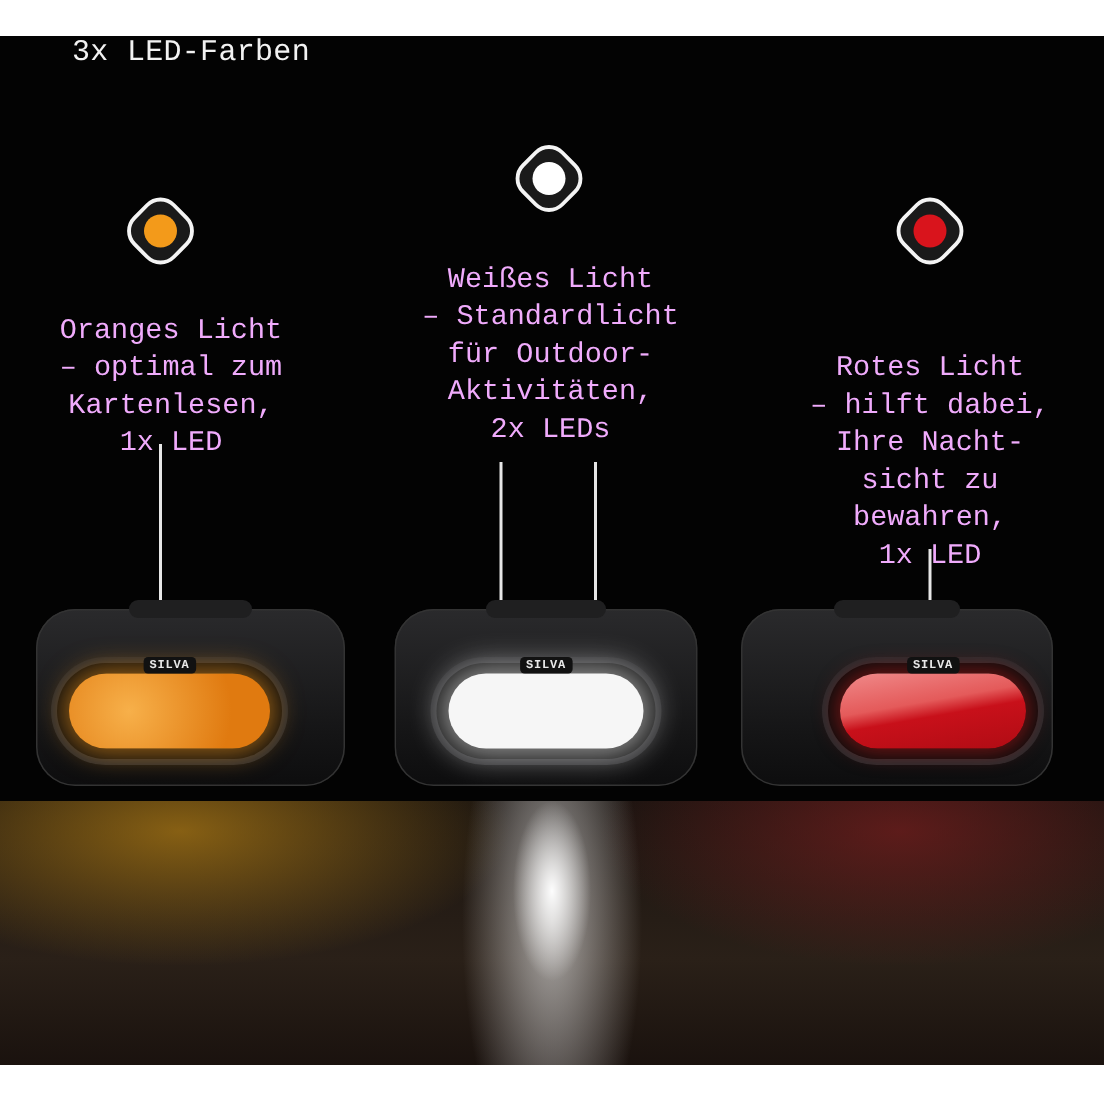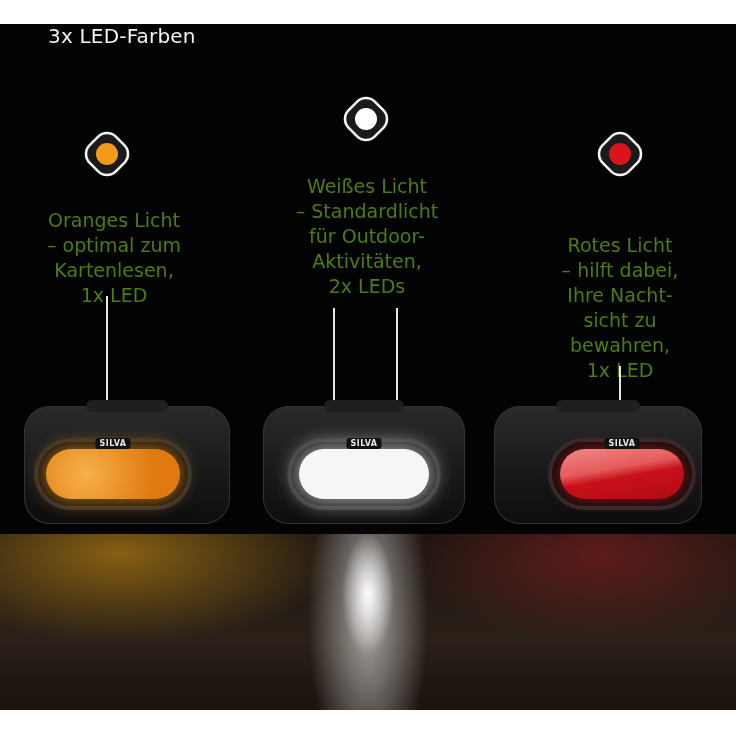--- a/index.html
+++ b/index.html
@@ -1,24 +1,24 @@
 <!DOCTYPE html>
 <html><head>
 <meta charset="utf-8">
 <style>
   html, body { margin:0; padding:0; }
   body { width:736px; height:736px; background:#ffffff; position:relative; overflow:hidden;
          font-family:"DejaVu Sans", "Liberation Sans", sans-serif; }
-  .stage { position:absolute; left:0; top:24px; width:736px; height:686px; background:#030303; overflow:hidden; }
+  .stage { position:absolute; left:0; top:24px; width:736px; height:686px; background:#030303; overflow:hidden;font-family:Liberation Mono, monospace; }
   .title { position:absolute; left:48px; top:0px; color:#f2f2f2; font-size:20px; letter-spacing:0.2px; }
   .icon { position:absolute; width:46px; height:46px; }
   .icon .frame { position:absolute; left:0; top:0; width:46px; height:46px; border:3px solid #f4f4f4;
                  border-radius:16px; box-sizing:border-box; transform:rotate(45deg) scale(0.86); background:#1a1a1a; }
   .icon .dot { position:absolute; left:12px; top:12px; width:22px; height:22px; border-radius:50%; }
-  .label { position:absolute; color:#4d7c0f; font-size:19px; line-height:25px; text-align:center; white-space:pre-line; }
+  .label { position:absolute; color:#f0abfc; font-size:19px; line-height:25px; text-align:center; white-space:pre-line; }
   .leader { position:absolute; width:2px; background:#e6e6e6; }
   .leader::after { content:""; position:absolute; left:-2px; bottom:-3px; width:6px; height:6px; border-radius:50%; background:#222; }
   .lamp { position:absolute; height:118px; border-radius:26px; background:linear-gradient(#2a2a2c,#151516 70%,#0d0d0e); box-shadow:0 0 0 1px #333 inset; }
   .lamp .top { position:absolute; left:30%; top:-6px; width:40%; height:12px; border-radius:6px; background:#1f1f20; }
   .lamp .lens-ring { position:absolute; left:14px; top:36px; height:64px; border-radius:32px; background:#0c0c0c; box-shadow:0 0 0 4px #2b2b2d; }
   .lamp .lens { position:absolute; left:8px; top:7px; right:8px; bottom:7px; border-radius:26px; }
   .lamp .brand { position:absolute; left:50%; top:-4px; transform:translateX(-50%); font-size:8px; font-weight:bold; color:#e8e8e8; background:#111; padding:1px 4px; border-radius:3px; letter-spacing:0.5px; }
   .floor { position:absolute; left:0; top:510px; width:736px; height:176px;
            background:
              radial-gradient(ellipse 26px 60px at 368px 60px, rgba(255,255,255,0.98), rgba(255,255,255,0) 100%),

